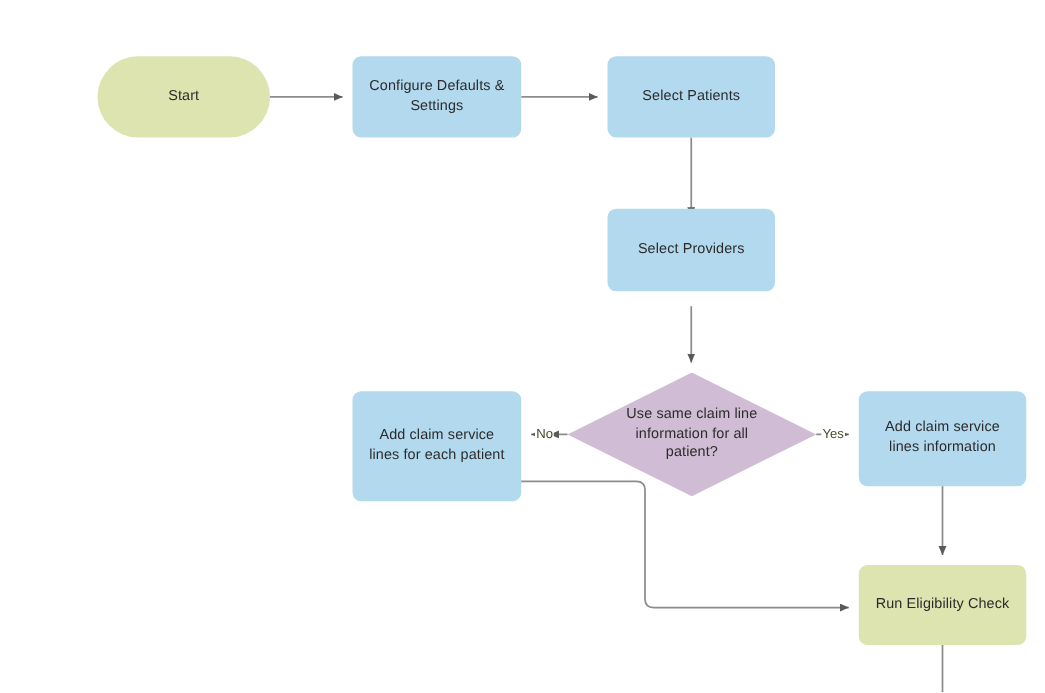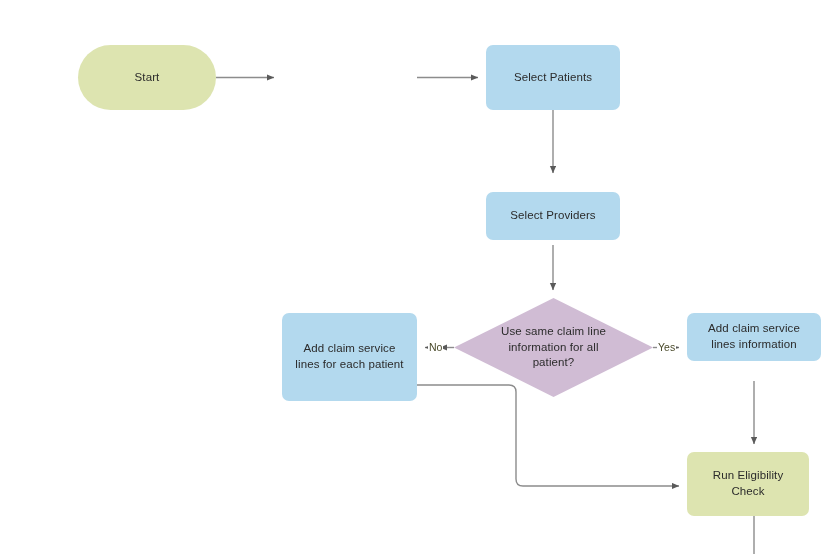--- a/index.html
+++ b/index.html
@@ -117,43 +117,46 @@
       <path d="M310,385 L473,385 Q480,385 480,392 L480,479 Q480,486 487,486 L643,486" marker-end="url(#arrow)"></path>
 
       <path d="M718,516 L718,554"></path>
     </g>
   </svg>
 
   <div class="node node-terminator" style="left:42px; top:45px; width:138px; height:65px;">
     <span>Start</span>
   </div>
 
+  <div class="node node-process" style="left:246px; top:45px; width:135px; height:65px;">
+    <span>Configure Defaults &amp; Settings</span>
+  </div>
 
   <div class="node node-process" style="left:450px; top:45px; width:134px; height:65px;text-align:center;">
     <span>Select Patients</span>
   </div>
 
-  <div class="node node-process" style="left:450px; top:192px; width:134px; height:48px;">
+  <div class="node node-process" style="left:450px; top:167px; width:134px; height:66px;">
     <span>Select Providers</span>
   </div>
 
   <div class="node node-decision" style="left:418px; top:298px; width:199px; height:99px;">
     <span class="diamond-shape"></span>
     <span class="decision-label">Use same claim line information for all patient?</span>
   </div>
 
   <div class="node node-process" style="left:246px; top:313px; width:135px; height:88px;">
     <span>Add claim service lines for each patient</span>
   </div>
 
-  <div class="node node-process" style="left:651px; top:313px; width:134px; height:48px;">
+  <div class="node node-process" style="left:651px; top:313px; width:134px; height:76px;">
     <span>Add claim service lines information</span>
   </div>
 
-  <div class="node node-green" style="left:651px; top:452px; width:122px; height:64px;">
+  <div class="node node-green" style="left:651px; top:452px; width:134px; height:64px;">
     <span>Run Eligibility Check</span>
   </div>
 
   <span class="edge-label" style="left:392px; top:341px;">No</span>
 
   <span class="edge-label" style="left:621px; top:341px;">Yes</span>
 
 </div>
 
 </body></html>

